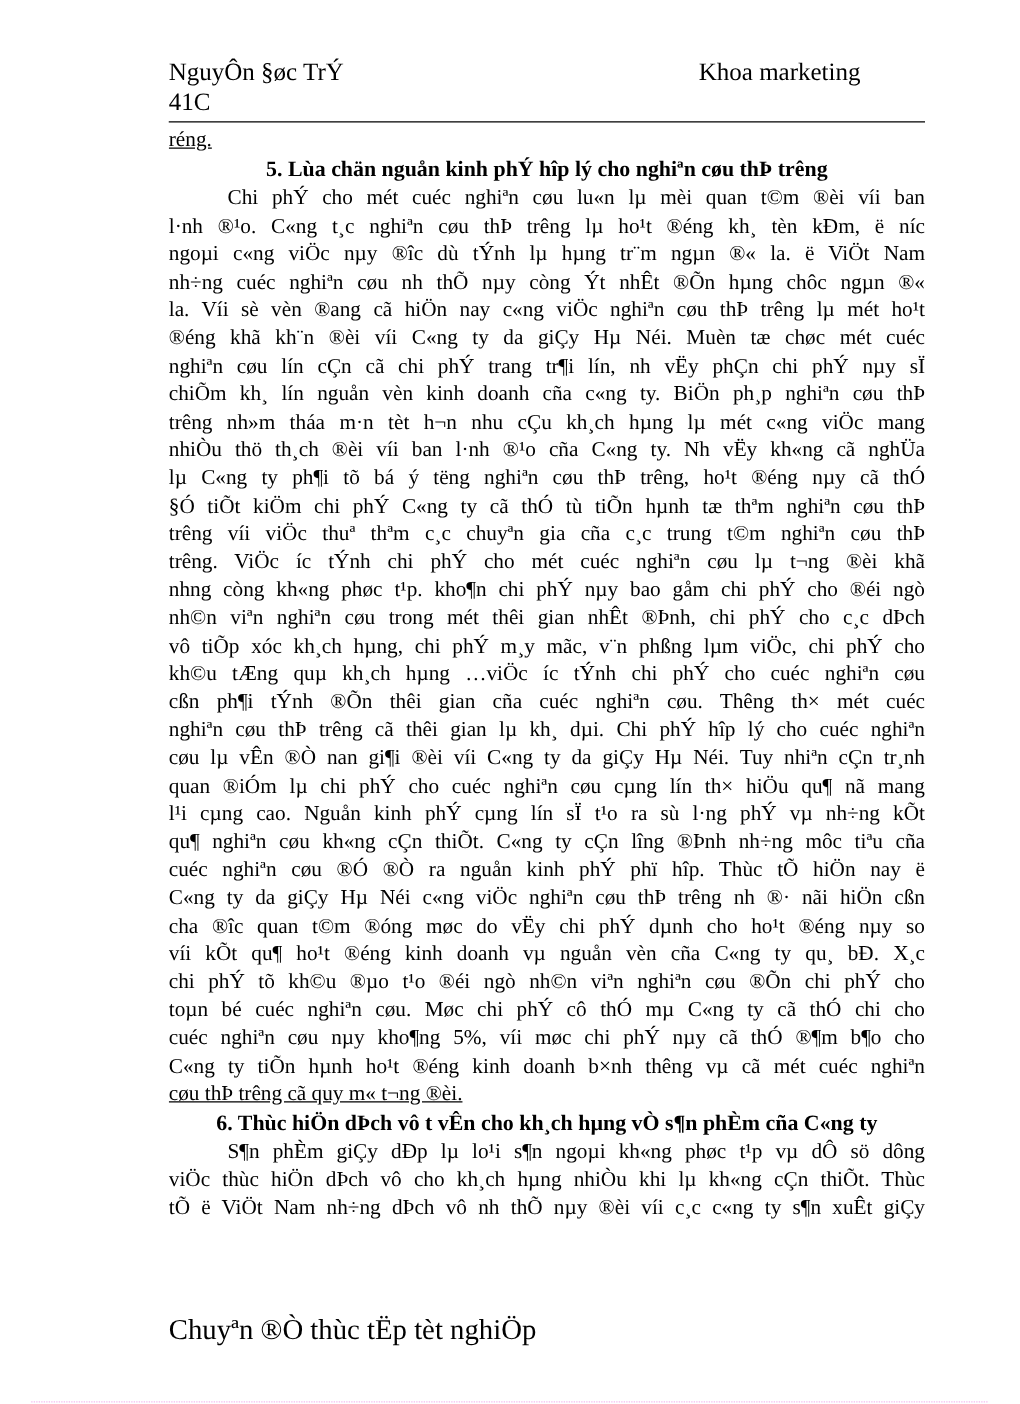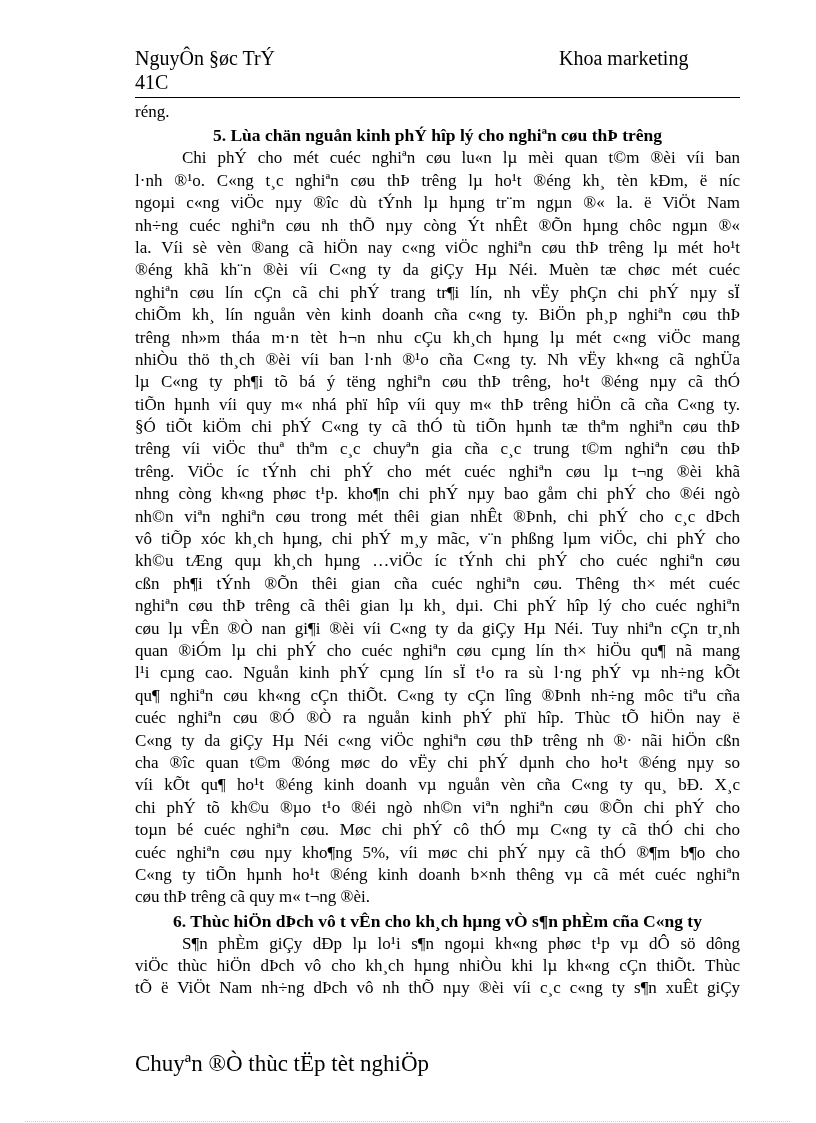--- a/index.html
+++ b/index.html
@@ -65,20 +65,21 @@
     .line {
       display: block;
       height: 22.4px;
       white-space: nowrap;
       text-align: justify;
       text-align-last: justify;
       overflow: hidden;
     }
     .line.last {
       text-align-last: left;
+      text-decoration: underline;
     }
     .line.indent {
       padding-left: 47px;
     }
     .heading {
       display: block;
       height: 24px;
       font-weight: bold;
       font-size: 17.5px;
       line-height: 24px;
@@ -124,21 +125,20 @@
       <span class="line">l·nh ®¹o. C«ng t¸c nghiªn cøu thÞ tr­êng lµ ho¹t ®éng kh¸ tèn kÐm, ë n­íc</span>
       <span class="line">ngoµi c«ng viÖc nµy ®­îc dù tÝnh lµ hµng tr¨m ngµn ®« la. ë ViÖt Nam</span>
       <span class="line">nh÷ng cuéc nghiªn cøu nh­ thÕ nµy còng Ýt nhÊt ®Õn hµng chôc ngµn ®«</span>
       <span class="line">la. Víi sè vèn ®ang cã hiÖn nay c«ng viÖc nghiªn cøu thÞ tr­êng lµ mét ho¹t</span>
       <span class="line">®éng khã kh¨n ®èi víi C«ng ty da giÇy Hµ Néi. Muèn tæ chøc mét cuéc</span>
       <span class="line">nghiªn cøu lín cÇn cã chi phÝ trang tr¶i lín, nh­ vËy phÇn chi phÝ nµy sÏ</span>
       <span class="line">chiÕm kh¸ lín nguån vèn kinh doanh cña c«ng ty. BiÖn ph¸p nghiªn cøu thÞ</span>
       <span class="line">tr­êng nh»m tháa m·n tèt h¬n nhu cÇu kh¸ch hµng lµ mét c«ng viÖc mang</span>
       <span class="line">nhiÒu thö th¸ch ®èi víi ban l·nh ®¹o cña C«ng ty. Nh­ vËy kh«ng cã nghÜa</span>
       <span class="line">lµ C«ng ty ph¶i tõ bá ý t­ëng nghiªn cøu thÞ tr­êng, ho¹t ®éng nµy cã thÓ</span>
-      <span class="line">tiÕn hµnh víi quy m« nhá phï hîp víi quy m« thÞ tr­êng hiÖn cã cña C«ng ty.</span>
       <span class="line">§Ó tiÕt kiÖm chi phÝ C«ng ty cã thÓ tù tiÕn hµnh tæ thªm nghiªn cøu thÞ</span>
       <span class="line">tr­êng víi viÖc thuª thªm c¸c chuyªn gia cña c¸c trung t©m nghiªn cøu thÞ</span>
       <span class="line">tr­êng. ViÖc ­íc tÝnh chi phÝ cho mét cuéc nghiªn cøu lµ t­¬ng ®èi khã</span>
       <span class="line">nh­ng còng kh«ng phøc t¹p. kho¶n chi phÝ nµy bao gåm chi phÝ cho ®éi ngò</span>
       <span class="line">nh©n viªn nghiªn cøu trong mét thêi gian nhÊt ®Þnh, chi phÝ cho c¸c dÞch</span>
       <span class="line">vô tiÕp xóc kh¸ch hµng, chi phÝ m¸y mãc, v¨n phßng lµm viÖc, chi phÝ cho</span>
       <span class="line">kh©u tÆng quµ kh¸ch hµng …viÖc ­íc tÝnh chi phÝ cho cuéc nghiªn cøu</span>
       <span class="line">cßn ph¶i tÝnh ®Õn thêi gian cña cuéc nghiªn cøu. Th­êng th× mét cuéc</span>
       <span class="line">nghiªn cøu thÞ tr­êng cã thêi gian lµ kh¸ dµi. Chi phÝ hîp lý cho cuéc nghiªn</span>
       <span class="line">cøu lµ vÊn ®Ò nan gi¶i ®èi víi C«ng ty da giÇy Hµ Néi. Tuy nhiªn cÇn tr¸nh</span>

